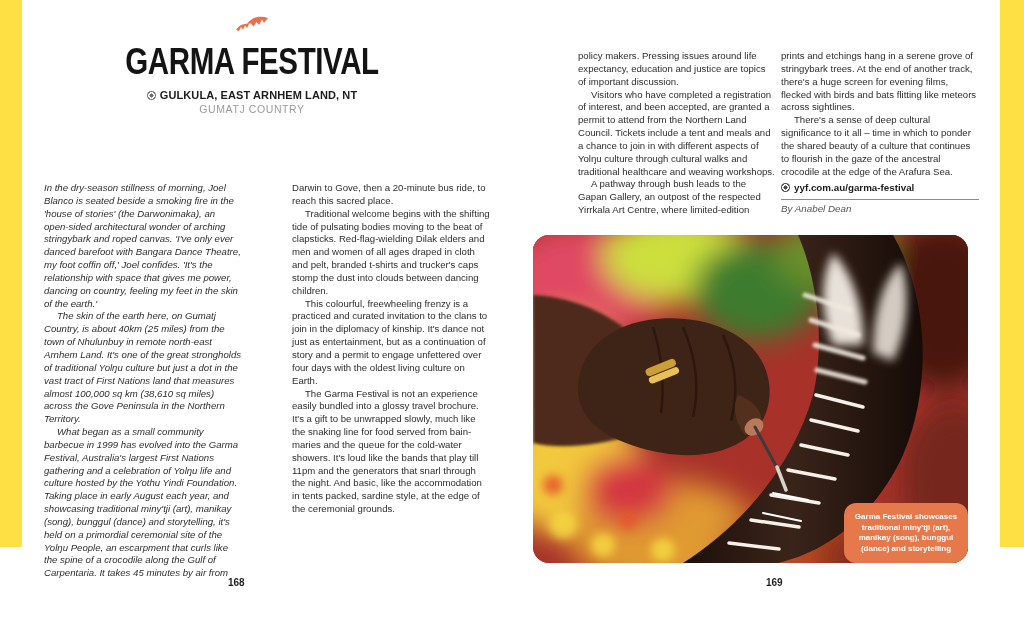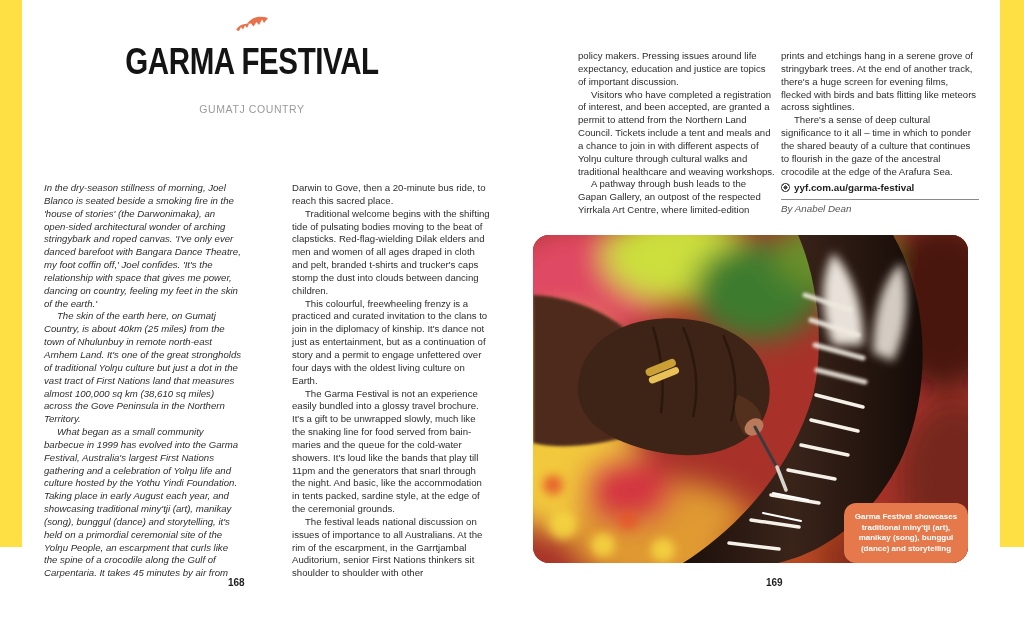--- a/index.html
+++ b/index.html
@@ -58,33 +58,35 @@
   <div class="edge-bar edge-left"></div>
   <div class="edge-bar edge-right"></div>
 
   <div class="ornament">
     <svg width="34" height="22" viewBox="0 0 34 22">
       <path d="M1,16 C4,11 9,9 14,10 L12,14 L10,11.5 L8,15.5 L6,13 L4,17 Z" fill="#E8714B"></path>
       <path d="M12,10 C17,3 25,1 33,4 L29,9 L27,5.5 L24,11 L21.5,8 L18.5,12.5 L16,9.5 Z" fill="#E8714B"></path>
     </svg>
   </div>
   <div class="title">GARMA FESTIVAL</div>
+  <div class="loc-row">
+    <span class="ring-icon"></span><span>GULKULA, EAST ARNHEM LAND, NT</span>
+  </div>
   <div class="country">GUMATJ COUNTRY</div>
 
   <div class="col" id="col1">
     <p>In the dry-season stillness of morning, Joel Blanco is seated beside a smoking fire in the 'house of stories' (the Darwonimaka), an open-sided architectural wonder of arching stringybark and roped canvas. 'I've only ever danced barefoot with Bangara Dance Theatre, my foot coffin off,' Joel confides. 'It's the relationship with space that gives me power, dancing on country, feeling my feet in the skin of the earth.'</p>
     <p class="ind">The skin of the earth here, on Gumatj Country, is about 40km (25 miles) from the town of Nhulunbuy in remote north-east Arnhem Land. It's one of the great strongholds of traditional Yolŋu culture but just a dot in the vast tract of First Nations land that measures almost 100,000 sq km (38,610 sq miles) across the Gove Peninsula in the Northern Territory.</p>
     <p class="ind">What began as a small community barbecue in 1999 has evolved into the Garma Festival, Australia's largest First Nations gathering and a celebration of Yolŋu life and culture hosted by the Yothu Yindi Foundation. Taking place in early August each year, and showcasing traditional miny'tji (art), manikay (song), bunggul (dance) and storytelling, it's held on a primordial ceremonial site of the Yolŋu People, an escarpment that curls like the spine of a crocodile along the Gulf of Carpentaria. It takes 45 minutes by air from</p>
   </div>
   <div class="col" id="col2">
     <p>Darwin to Gove, then a 20-minute bus ride, to reach this sacred place.</p>
     <p class="ind">Traditional welcome begins with the shifting tide of pulsating bodies moving to the beat of clapsticks. Red-flag-wielding Dilak elders and men and women of all ages draped in cloth and pelt, branded t-shirts and trucker's caps stomp the dust into clouds between dancing children.</p>
     <p class="ind">This colourful, freewheeling frenzy is a practiced and curated invitation to the clans to join in the diplomacy of kinship. It's dance not just as entertainment, but as a continuation of story and a permit to engage unfettered over four days with the oldest living culture on Earth.</p>
     <p class="ind">The Garma Festival is not an experience easily bundled into a glossy travel brochure. It's a gift to be unwrapped slowly, much like the snaking line for food served from bain-maries and the queue for the cold-water showers. It's loud like the bands that play till 11pm and the generators that snarl through the night. And basic, like the accommodation in tents packed, sardine style, at the edge of the ceremonial grounds.</p>
-    <p class="ind">The festival leads national discussion on issues of importance to all Australians. At the rim of the escarpment, in the Garrtjambal Auditorium, senior First Nations thinkers sit shoulder to shoulder with other</p>
   </div>
 
   <div class="col" id="col4">
     <p>prints and etchings hang in a serene grove of stringybark trees. At the end of another track, there's a huge screen for evening films, flecked with birds and bats flitting like meteors across sightlines.</p>
     <p class="ind">There's a sense of deep cultural significance to it all – time in which to ponder the shared beauty of a culture that continues to flourish in the gaze of the ancestral crocodile at the edge of the Arafura Sea.</p>
     <div class="link-row">
       <span class="ring-icon"></span><span>yyf.com.au/garma-festival</span>
     </div>
     <div class="byline">By Anabel Dean</div>
   </div>

